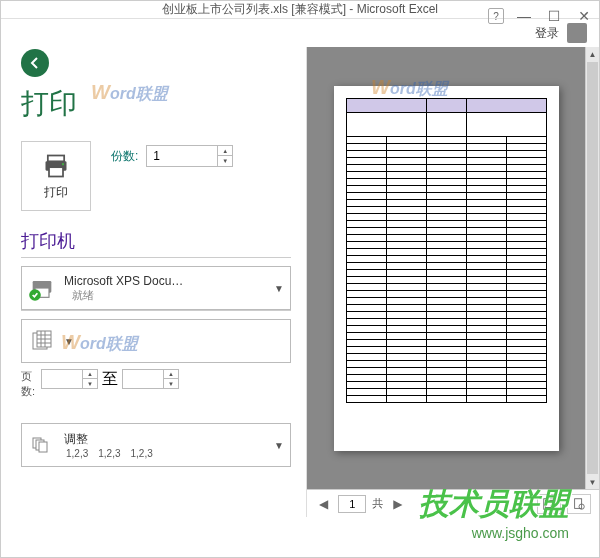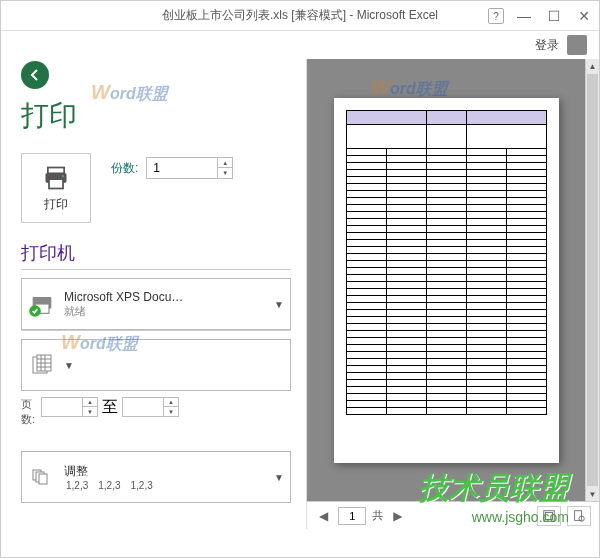--- a/index.html
+++ b/index.html
@@ -1,17 +1,17 @@
 <!DOCTYPE html>
 <html><head>
 <meta charset="utf-8">
 <style>
 * { margin: 0; padding: 0; box-sizing: border-box; font-family: "Microsoft YaHei", "Segoe UI", sans-serif; }
 body { width: 600px; height: 558px; background: #fff; overflow: hidden; position: relative; border: 1px solid #ccc; }
-.titlebar { height: 30px; display: flex; align-items: center; justify-content: center; position: relative; background: #fff; border-bottom: 1px solid #e0e0e0; }
+.titlebar { height: 18px; display: flex; align-items: center; justify-content: center; position: relative; background: #fff; border-bottom: 1px solid #e0e0e0; }
 .titlebar-text { font-size: 12px; color: #555; }
 .window-controls { position: absolute; right: 0; top: 0; display: flex; }
 .window-controls div { width: 30px; height: 30px; display: flex; align-items: center; justify-content: center; font-size: 14px; color: #666; cursor: pointer; }
 .help-icon { position: absolute; right: 95px; top: 7px; width: 16px; height: 16px; border: 1px solid #aaa; border-radius: 2px; font-size: 10px; display: flex; align-items: center; justify-content: center; color: #666; }
 
 .login-bar { height: 28px; display: flex; align-items: center; justify-content: flex-end; padding: 0 12px; gap: 8px; }
 .login-text { font-size: 12px; color: #444; }
 .avatar { width: 20px; height: 20px; background: #888; border-radius: 2px; }
 
 .main { display: flex; height: calc(100% - 58px - 28px); }
@@ -30,25 +30,25 @@
 .copies-label { font-size: 12px; color: #0f766e; }
 .spinner { display: flex; align-items: center; border: 1px solid #bbb; height: 22px; }
 .spinner input { width: 70px; height: 20px; border: none; padding: 0 6px; font-size: 12px; outline: none; }
 .spinner-btns { display: flex; flex-direction: column; border-left: 1px solid #bbb; }
 .spinner-btns div { width: 14px; height: 10px; display: flex; align-items: center; justify-content: center; font-size: 6px; color: #555; border-bottom: 1px solid #bbb; cursor: pointer; }
 .spinner-btns div:last-child { border-bottom: none; }
 
 .section-title { font-size: 18px; color: #4c1d95; font-weight: 400; margin-top: 18px; margin-bottom: 4px; }
 .divider { height: 1px; background: #ccc; margin-bottom: 8px; }
 
-.dropdown { border: 1px solid #bbb; height: 52px; display: flex; align-items: center; padding: 0 6px; gap: 8px; background: #fff; cursor: pointer; }
+.dropdown { border: 1px solid #bbb; height: 44px; display: flex; align-items: center; padding: 0 6px; gap: 8px; background: #fff; cursor: pointer; }
 .dropdown-icon { width: 28px; height: 28px; display: flex; align-items: center; justify-content: center; flex-shrink: 0; }
 .dropdown-text { flex: 1; display: flex; flex-direction: column; overflow: hidden; }
 .dropdown-main { font-size: 12px; color: #333; white-space: nowrap; overflow: hidden; text-overflow: ellipsis; }
-.dropdown-sub { font-size: 11px; color: #888; }
+.dropdown-sub { font-size: 11px; color: #888; margin-left: 8px; }
 .dropdown-arrow { font-size: 10px; color: #555; }
 
 .link-row { text-align: right; margin-top: 4px; }
 .link { font-size: 11px; color: #0066cc; text-decoration: underline; cursor: pointer; }
 
 .page-range { display: flex; gap: 4px; margin-top: 6px; }
 .page-range-label { font-size: 11px; color: #555; width: 16px; }
 .small-spinner { display: flex; border: 1px solid #bbb; height: 20px; }
 .small-spinner input { width: 40px; border: none; font-size: 11px; padding: 0 4px; outline: none; }
 .small-spinner .spinner-btns div { height: 9px; }
@@ -70,21 +70,21 @@
 .preview-container { display: flex; flex: 1; }
 
 .bottom-bar { height: 28px; border-top: 1px solid #ccc; display: flex; align-items: center; padding: 0 8px; gap: 6px; background: #fff; }
 .nav-arrow { font-size: 12px; color: #666; cursor: pointer; padding: 0 4px; }
 .page-input { width: 28px; height: 18px; border: 1px solid #bbb; font-size: 11px; text-align: center; }
 .page-total { font-size: 11px; color: #555; }
 .bottom-spacer { flex: 1; }
 .view-btn { width: 24px; height: 20px; border: 1px solid #ccc; display: flex; align-items: center; justify-content: center; cursor: pointer; }
 .view-btn svg { width: 14px; height: 14px; }
 
-.watermark { position: absolute; bottom: 32px; right: 30px; pointer-events: none; }
+.watermark { position: absolute; bottom: 16px; right: 30px; pointer-events: none; }
 .watermark-main { font-size: 30px; font-weight: bold; font-style: italic; color: #4ac24a; text-shadow: 1px 1px 0 #fff; }
 .watermark-sub { font-size: 14px; color: #4a9a4a; text-align: right; }
 
 .wm-logo { position: absolute; font-size: 16px; font-style: italic; font-weight: bold; color: #2a5db0; opacity: 0.4; pointer-events: none; }
 .wm-logo .w-char { color: #d08020; font-size: 20px; }
 </style>
 </head>
 <body>
 
 <div class="titlebar">

